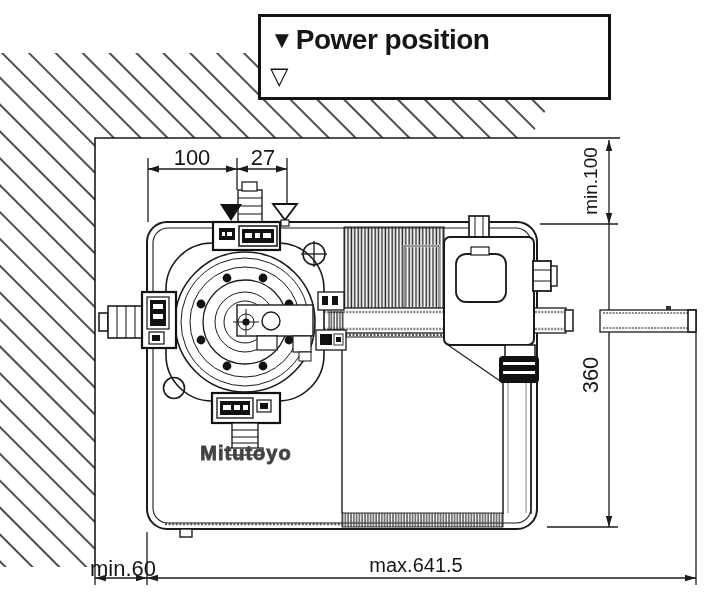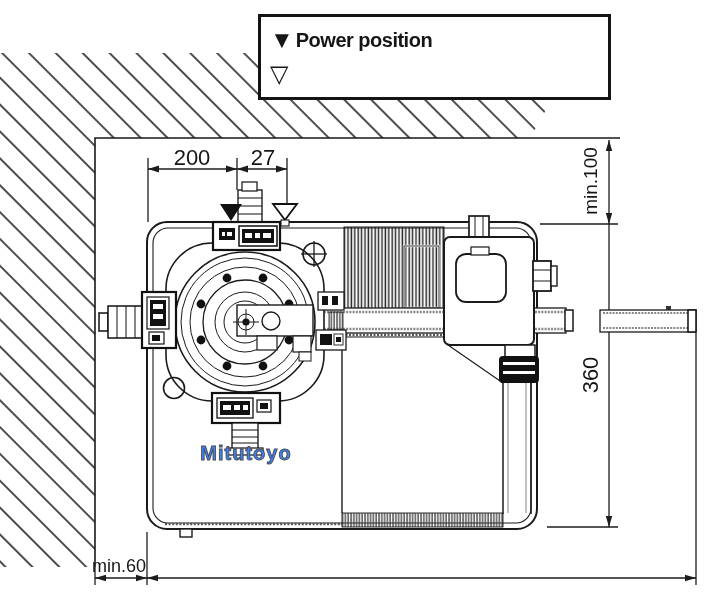--- a/index.html
+++ b/index.html
@@ -11,36 +11,36 @@
   .dimlabel{
     position:absolute;text-align:center;color:#161616;
     font-family:"Liberation Sans",sans-serif;white-space:nowrap;
   }
   .dl-100{left:166px;top:145px;width:52px;font-size:22px;}
   .dl-65{left:238px;top:145px;width:50px;font-size:22px;}
   .dl-min100{left:556px;top:168px;width:74px;height:26px;font-size:19px;
              transform:rotate(-90deg);transform-origin:center;}
   .dl-360{left:554px;top:362px;width:74px;height:26px;font-size:22px;
           transform:rotate(-90deg);transform-origin:center;}
-  .dl-min60{left:90px;top:556px;width:58px;font-size:18px;}
+  .dl-min60{left:90px;top:556px;width:58px;font-size:22px;}
   .dl-max{left:348px;top:554px;width:136px;font-size:20px;}
   .brand{
     position:absolute;left:198px;top:442px;width:96px;text-align:center;
-    font-size:20px;font-weight:700;letter-spacing:1px;color:#3b82f6;
+    font-size:20px;font-weight:700;letter-spacing:1px;color:#404040;
     -webkit-text-stroke:0.9px #4a4a4a;
   }
   .legend{
     position:absolute;left:258px;top:14px;width:338px;height:80px;
     background:#fff;border:3px solid #141414;
     display:flex;flex-direction:column;justify-content:space-evenly;
     padding-left:9px;box-sizing:content-box;z-index:5;
   }
   .legend-row{display:flex;align-items:center;line-height:1;}
   .legend-sym{font-size:24px;margin-right:2px;}
-  .legend-txt{font-size:20px;font-weight:600;letter-spacing:-0.5px;}
+  .legend-txt{font-size:28px;font-weight:600;letter-spacing:-0.5px;}
 </style>
 </head>
 <body>
 
 <div id="stage">
 
   <svg id="drawing" width="724" height="600" viewBox="0 0 724 600">
     <defs>
       <pattern id="wallHatch" width="19" height="19" patternUnits="userSpaceOnUse" patternTransform="rotate(-45)">
         <line x1="2" y1="0" x2="2" y2="19" stroke="#2e2e2e" stroke-width="1.7"></line>
@@ -254,21 +254,22 @@
   <div class="legend">
     <div class="legend-row">
       <span class="legend-sym">▼</span>
       <span class="legend-txt">Power position</span>
     </div>
     <div class="legend-row">
       <span class="legend-sym">▽</span>
     </div>
   </div>
 
-  <div class="dimlabel dl-100">200</div>
+  <div class="dimlabel dl-100">100</div>
   <div class="dimlabel dl-65">27</div>
   <div class="dimlabel dl-min100">min.100</div>
   <div class="dimlabel dl-360">360</div>
   <div class="dimlabel dl-min60">min.60</div>
+  <div class="dimlabel dl-max">max.641.5</div>
 
   <div class="brand">Mitutoyo</div>
 
 </div>
 
 </body></html>

